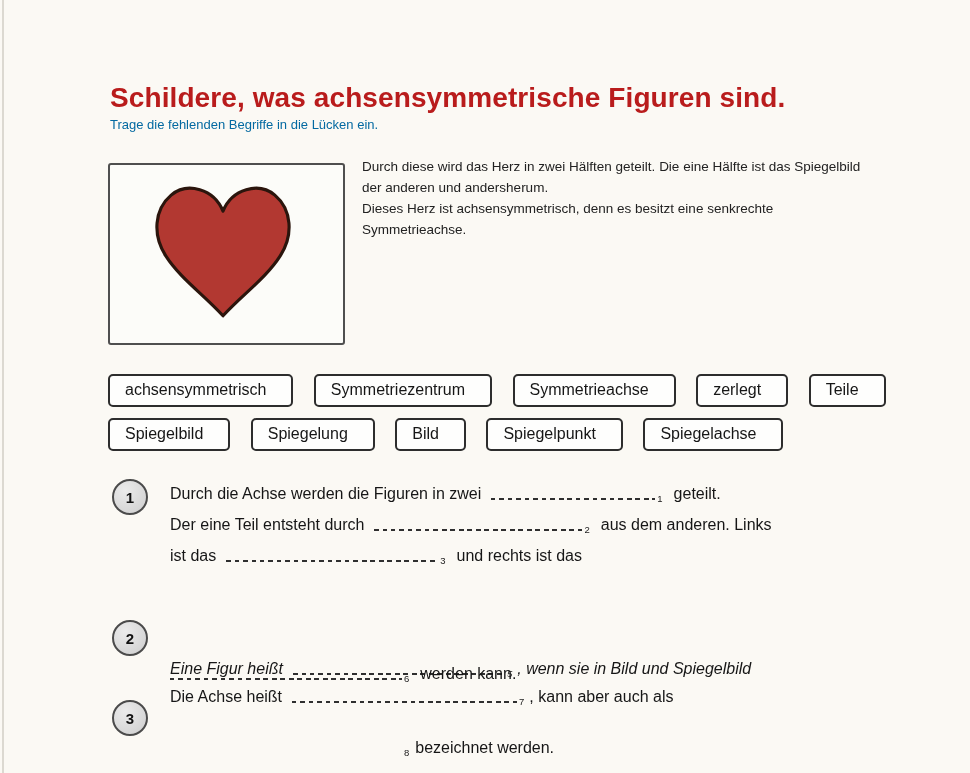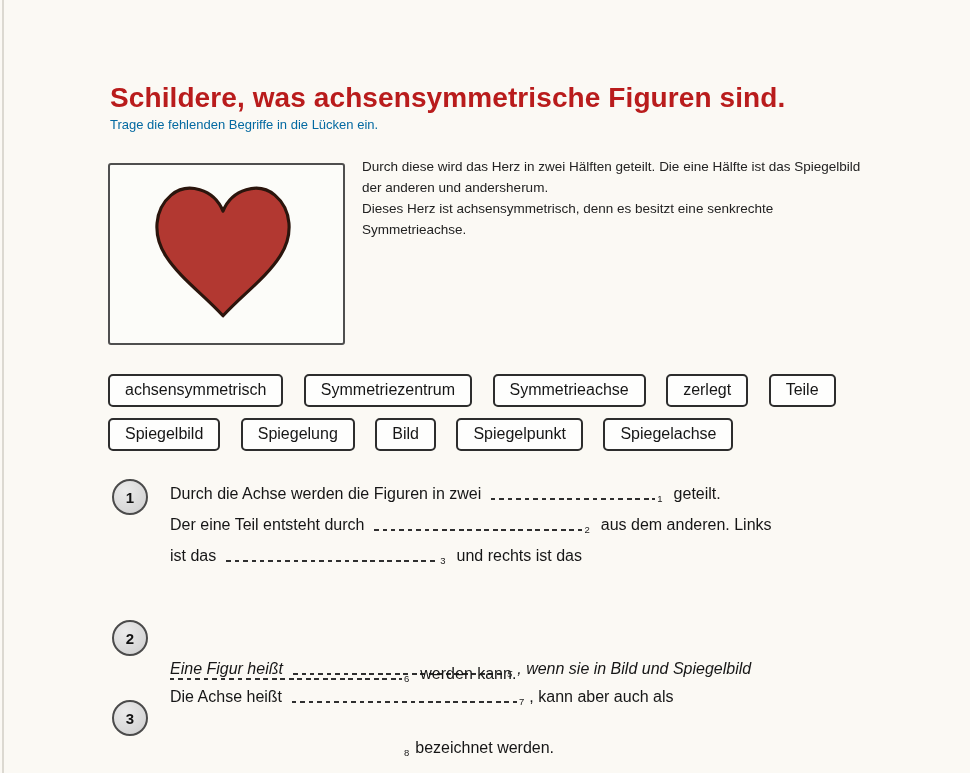--- a/index.html
+++ b/index.html
@@ -21,21 +21,21 @@
   }
   .heart-svg{width:168px;height:152px;margin-right:8px;margin-top:2px;}
   .heart-path{fill:var(--heart-fill,#b23831);stroke:var(--heart-outline,#2b150d);stroke-width:3.5;stroke-linejoin:round;}
 
   .figure-desc{position:absolute;left:362px;top:156px;width:508px;font-size:13.5px;line-height:21px;color:#222;}
 
   .word-bank{position:absolute;left:108px;white-space:nowrap;}
   .word-bank.row1{top:374px;}
   .word-bank.row2{top:418px;}
   .chip{
-    display:inline-block;margin-right:16px;padding:4px 15px 5px 15px;
+    display:inline-block;margin-right:16px;padding:4px 25px 5px 15px;
     background:#fefefd;border:2px solid var(--chip-border,#2d2d2d);border-radius:5px;
     font-family:inherit;font-size:16px;color:#161616;line-height:20px;cursor:pointer;
   }
 
   .ex-circle{
     position:absolute;left:112px;width:32px;height:32px;border-radius:50%;
     border:2px solid #4b4b4b;background:radial-gradient(circle at 35% 30%,#ebebeb,#cecece);
     display:flex;align-items:center;justify-content:center;
     font-size:15px;font-weight:700;color:#111;
   }

